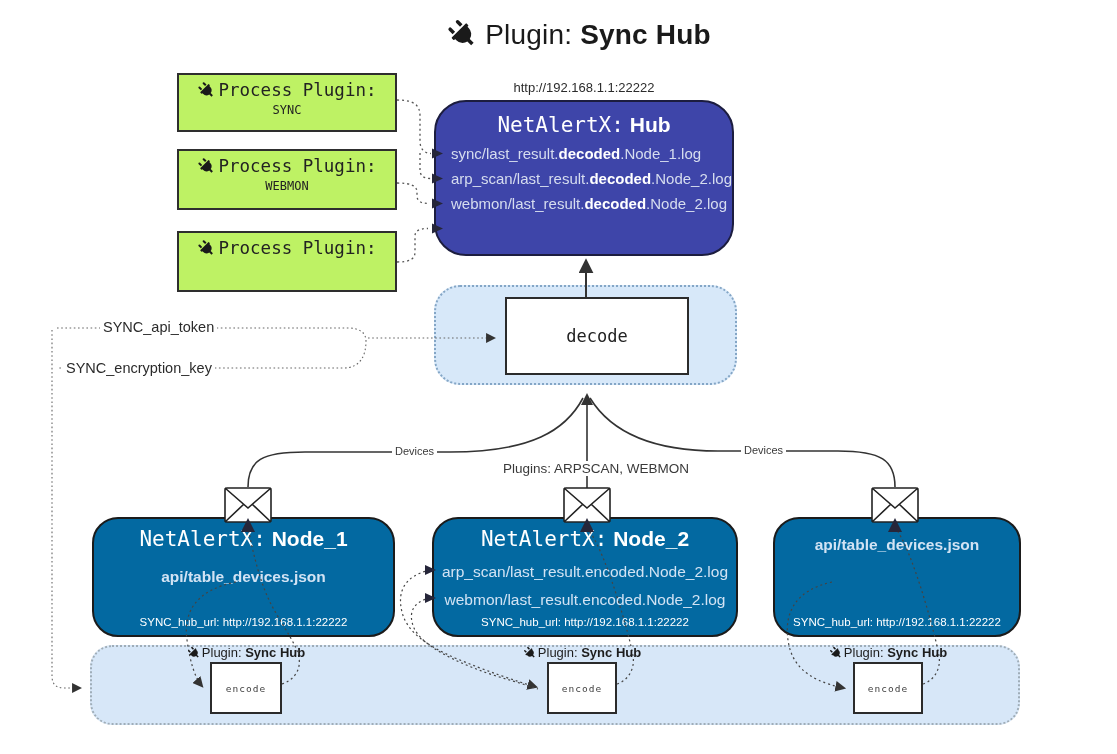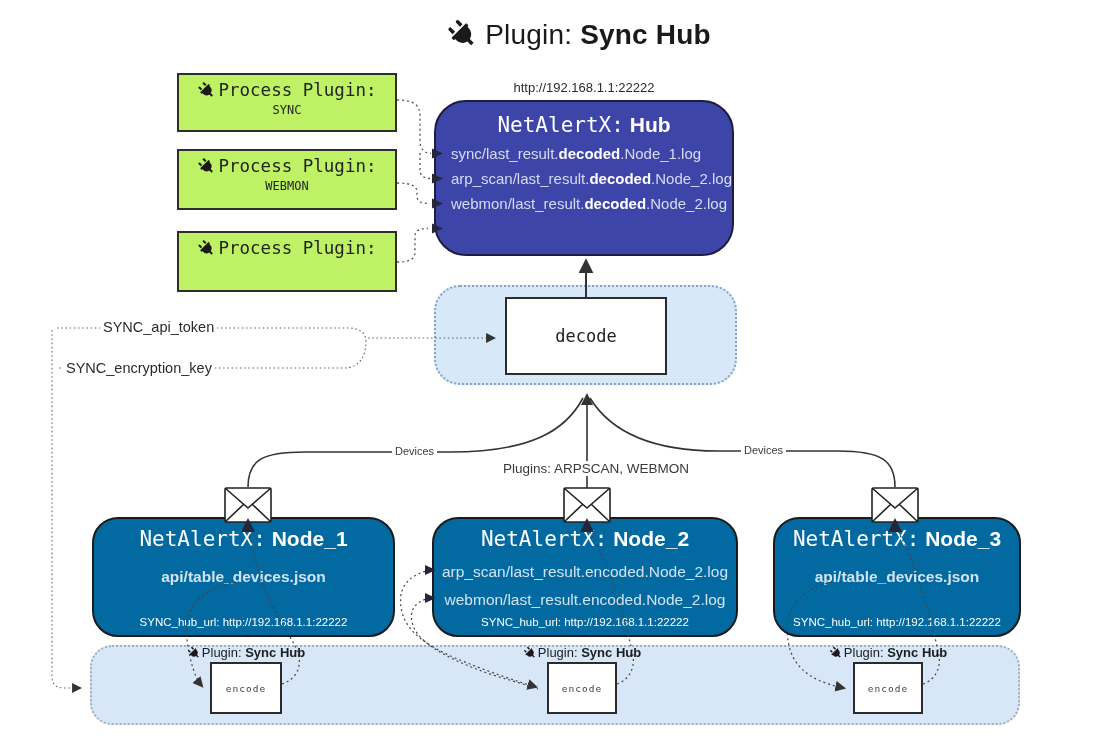--- a/index.html
+++ b/index.html
@@ -27,21 +27,21 @@
        border-radius:32px;box-sizing:border-box;color:#fff;}
   .hub-title{text-align:center;padding-top:11px;font-size:21px;}
   .hub-files{margin-top:4px;padding-left:15px;font-size:15px;line-height:25px;color:#d6ddef;white-space:nowrap;}
   .hub-files b{color:#fff;}
 
   
   .dec-wrap{left:434px;top:285px;width:303px;height:100px;background:#d7e8f9;
             border:2px dotted #84a6c6;border-radius:26px;box-sizing:border-box;}
   .iobox{background:#fff;border:2px solid #2b2b2b;box-sizing:border-box;display:flex;
          align-items:center;justify-content:center;color:#222;}
-  .decode-box{left:505px;top:297px;width:162px;height:78px;font-size:17px;}
+  .decode-box{left:505px;top:297px;width:184px;height:78px;font-size:17px;}
   .encode-box{width:72px;height:52px;font-size:9.5px;letter-spacing:1px;color:#444;}
 
   
   .flabel{background:#fff;font-size:14.5px;color:#2b2b2b;padding:0 3px;z-index:10;white-space:nowrap;}
   .elabel{background:#fff;font-size:11px;color:#3a3a3a;padding:0 3px;z-index:10;white-space:nowrap;}
   .mlabel{font-size:13.5px;color:#3a3a3a;background:#fff;padding:0 3px;z-index:10;white-space:nowrap;}
 
   
   .node{background:#0369a1;border:2.5px solid #1b1b1b;border-radius:26px;box-sizing:border-box;
         height:120px;top:517px;color:#fff;}
@@ -125,21 +125,20 @@
   </div>
   <div class="abs node" style="left:432px;width:306px;">
     <div class="node-title"><span class="mono">NetAlertX:</span> <span class="b">Node_2</span></div>
     <div class="node-files nf-two">
       <div>arp_scan/last_result.encoded.Node_2.log</div>
       <div>webmon/last_result.encoded.Node_2.log</div>
     </div>
     <div class="node-url">SYNC_hub_url: http://192.168.1.1:22222</div>
   </div>
   <div class="abs node" style="left:773px;width:248px;">
-    <div class="node-title"><span class="mono">NetAlertX:</span> <span class="b">Node_3</span></div>
     <div class="node-files nf-one">api/table_devices.json</div>
     <div class="node-url">SYNC_hub_url: http://192.168.1.1:22222</div>
   </div>
 
   <div class="abs band"></div>
   <div class="abs band-label" style="left:171px;"><svg class="plug-svg" viewBox="-110 -40 604 604">
         <g transform="rotate(-45 192 256)">
           <path d="M320 32a32 32 0 0 0-64 0v96h64zM128 32a32 32 0 0 0-64 0v96h64zM16 160a16 16 0 0 0-16 16v32a16 16 0 0 0 16 16h16v32a160 160 0 0 0 128 156.8V512h64v-99.2A160 160 0 0 0 352 256v-32h16a16 16 0 0 0 16-16v-32a16 16 0 0 0-16-16z" fill="#1a1a1a"></path>
         </g>
       </svg><span>Plugin:</span> <span class="b">Sync Hub</span></div>

